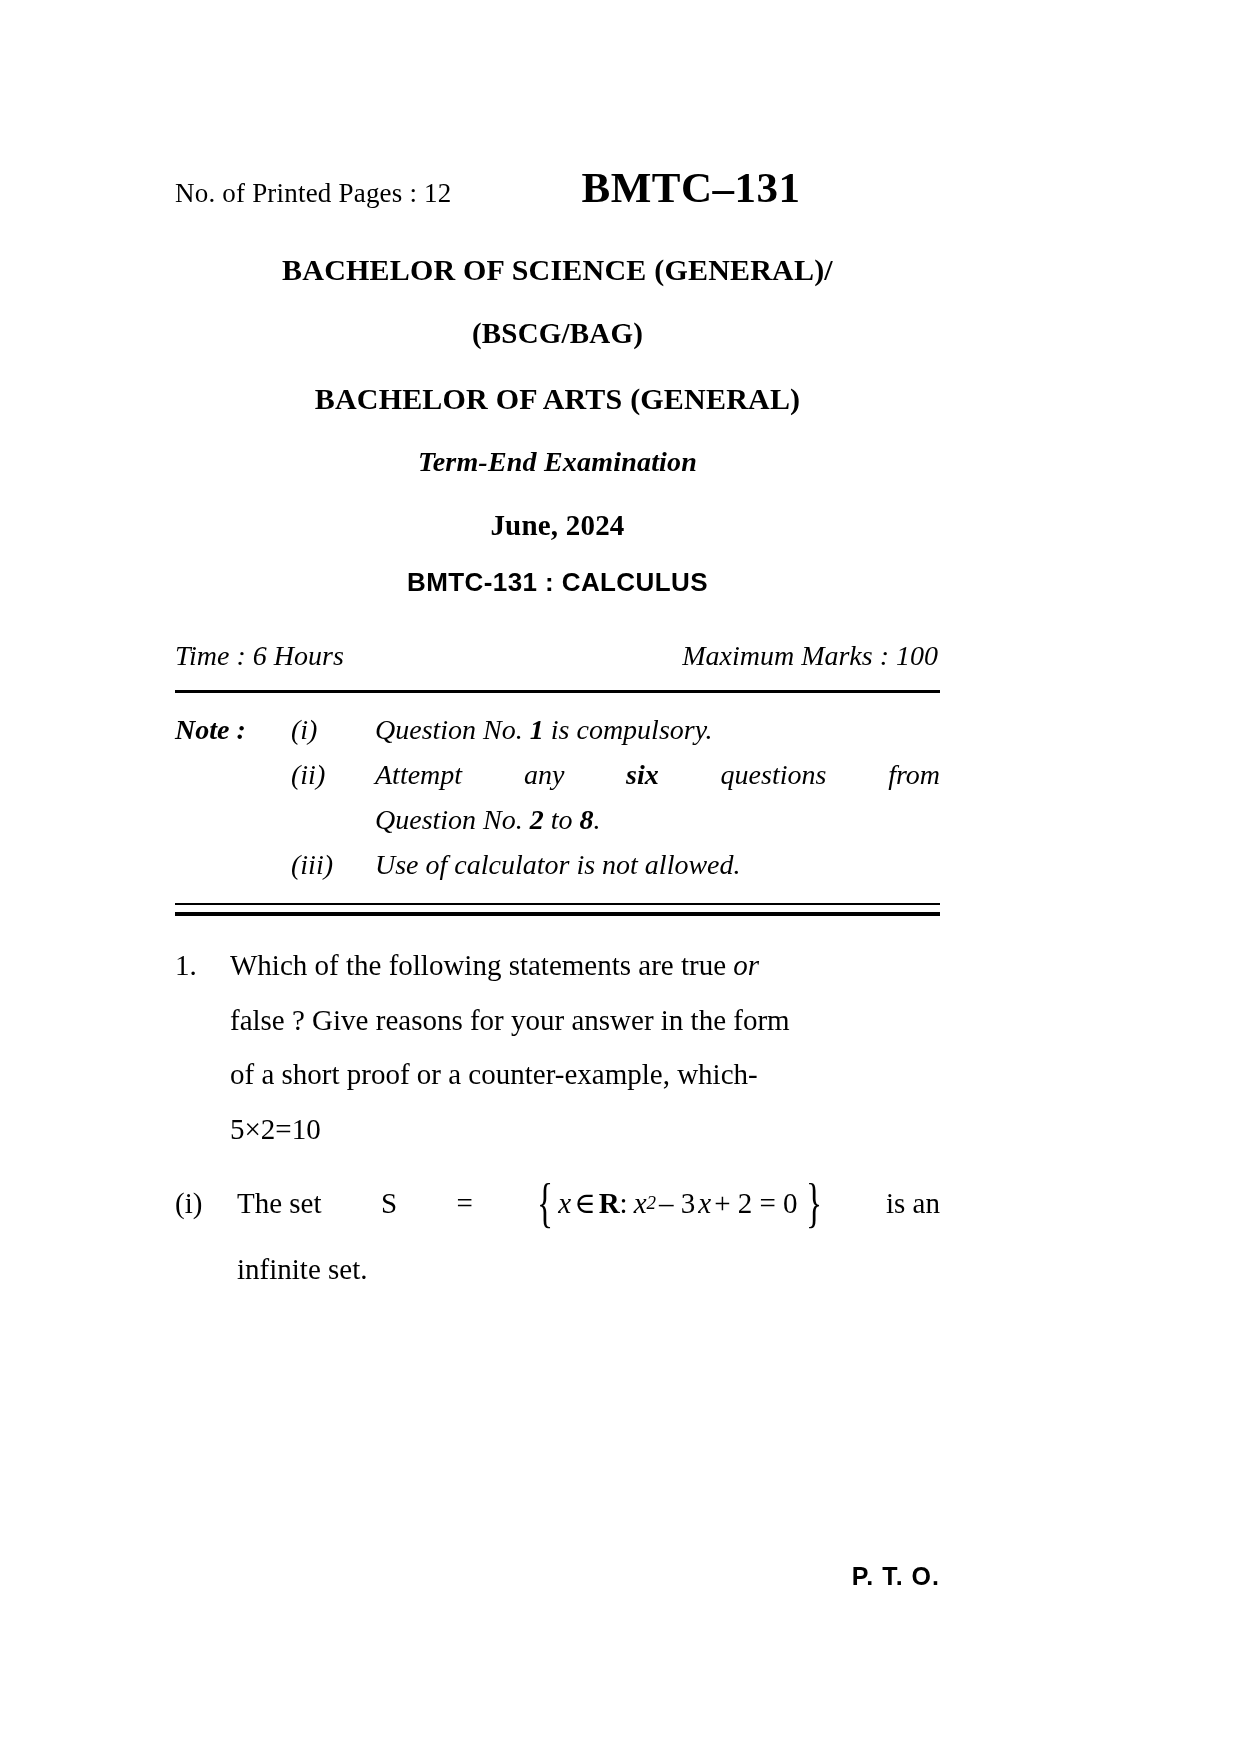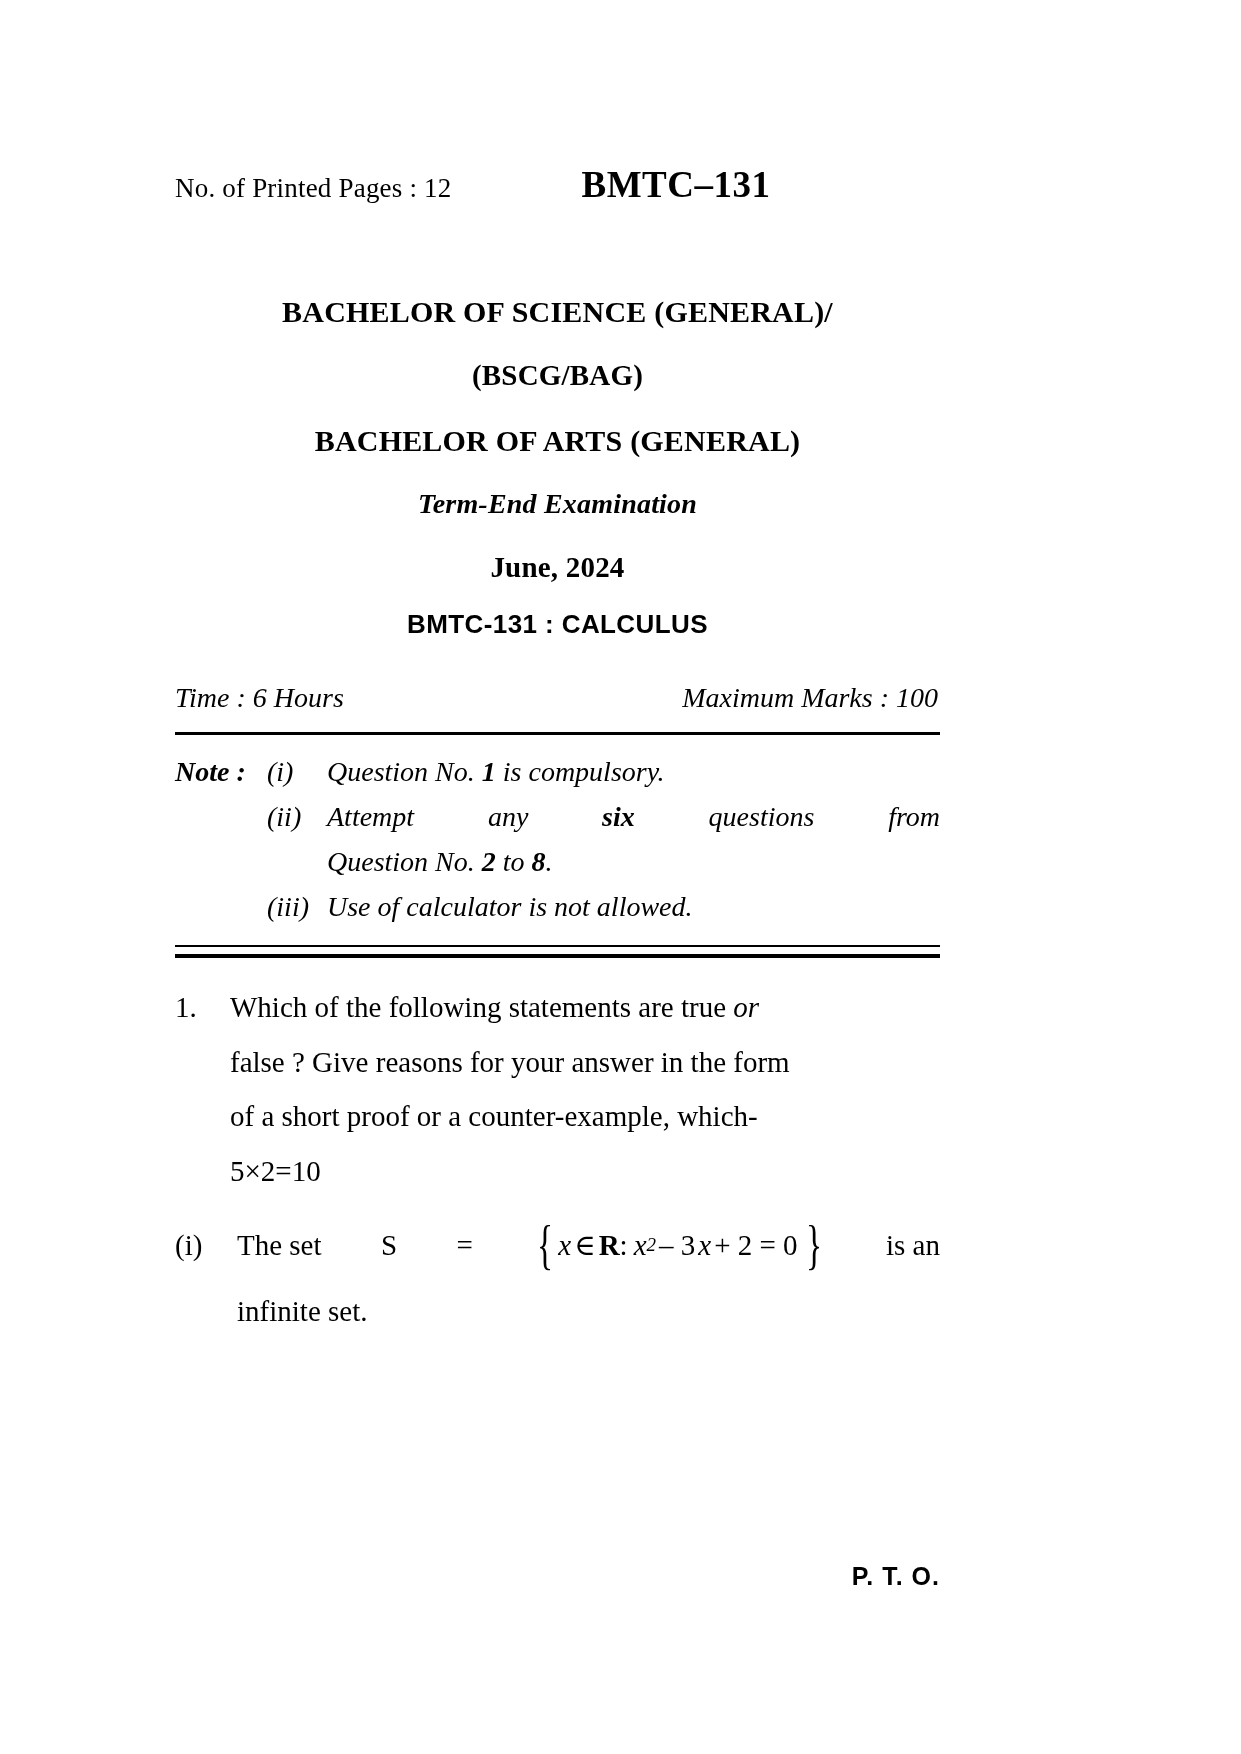--- a/index.html
+++ b/index.html
@@ -36,29 +36,29 @@
     margin-top: 163px;
     height: 52px;
   }
   .printed-pages {
     font-size: 27px;
     letter-spacing: 0.2px;
     white-space: nowrap;
   }
   .course-code {
     font-weight: bold;
-    font-size: 37px;
+    font-size: 43px;
     letter-spacing: 0.5px;
     margin-left: 130px;
     white-space: nowrap;
   }
 
   
   .title-block {
-    margin-top: 82px;
+    margin-top: 40px;
     text-align: center;
   }
   .title-line {
     font-weight: bold;
     font-size: 30px;
     line-height: 1.0;
     margin-bottom: 34px;
     letter-spacing: 0.2px;
     white-space: nowrap;
   }
@@ -104,20 +104,21 @@
   
   .note-block {
     margin-top: 21px;
     font-style: italic;
     font-size: 28px;
   }
   .note-row {
     display: flex;
     align-items: flex-start;
     margin-bottom: 13px;
+    gap: 24px;
   }
   .note-label {
     font-weight: bold;
     font-style: italic;
     white-space: nowrap;
     width: 92px;
     flex: none;
   }
   .note-label .colon { font-weight: bold; }
   .note-spacer { width: 92px; flex: none; }

